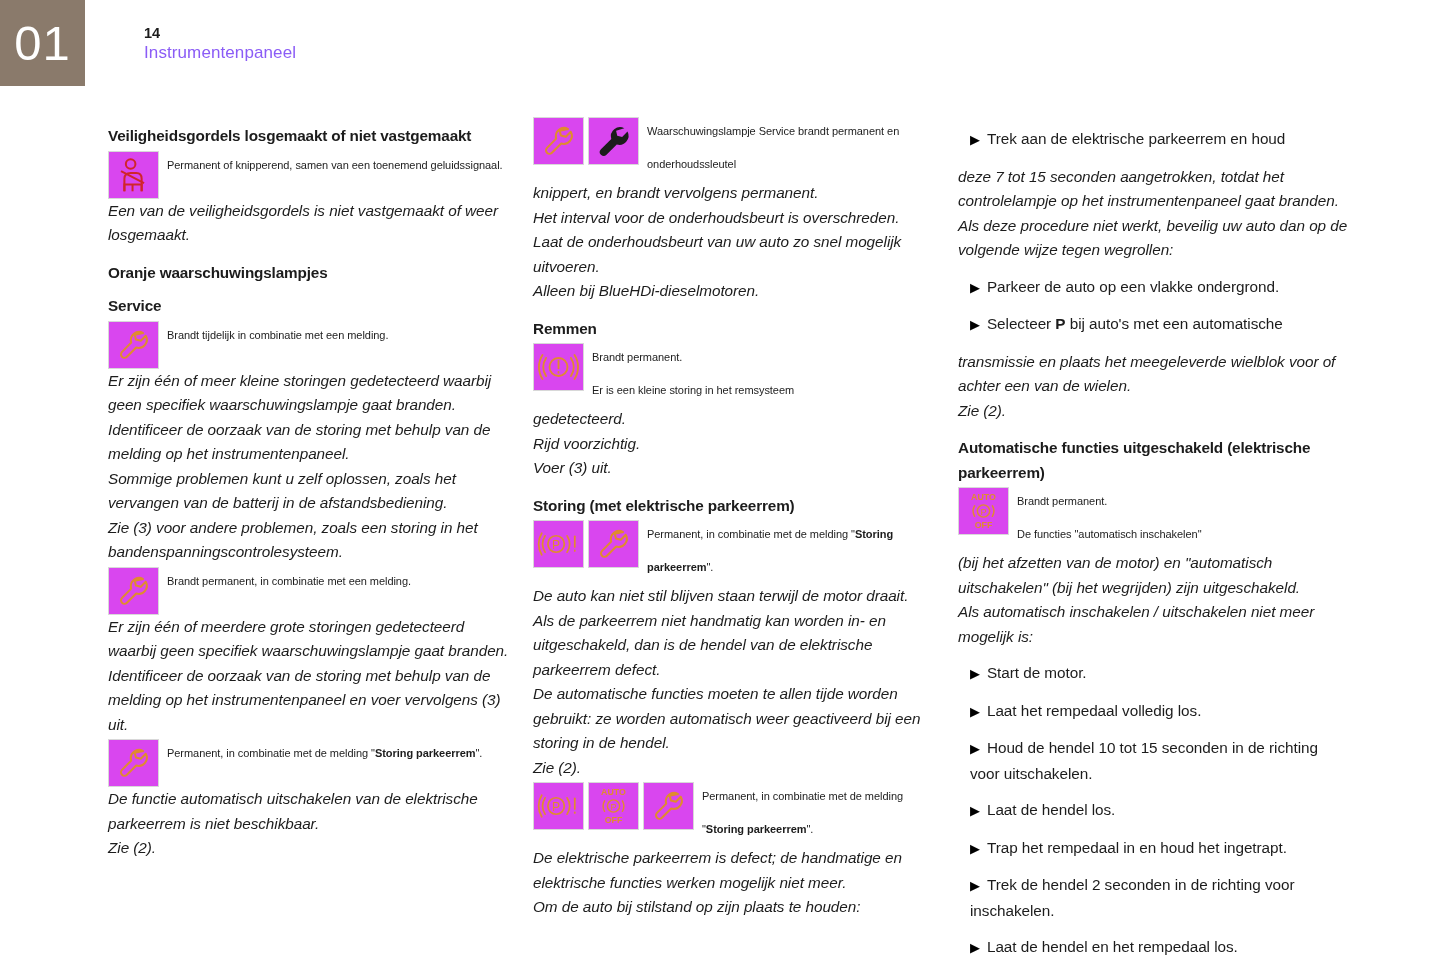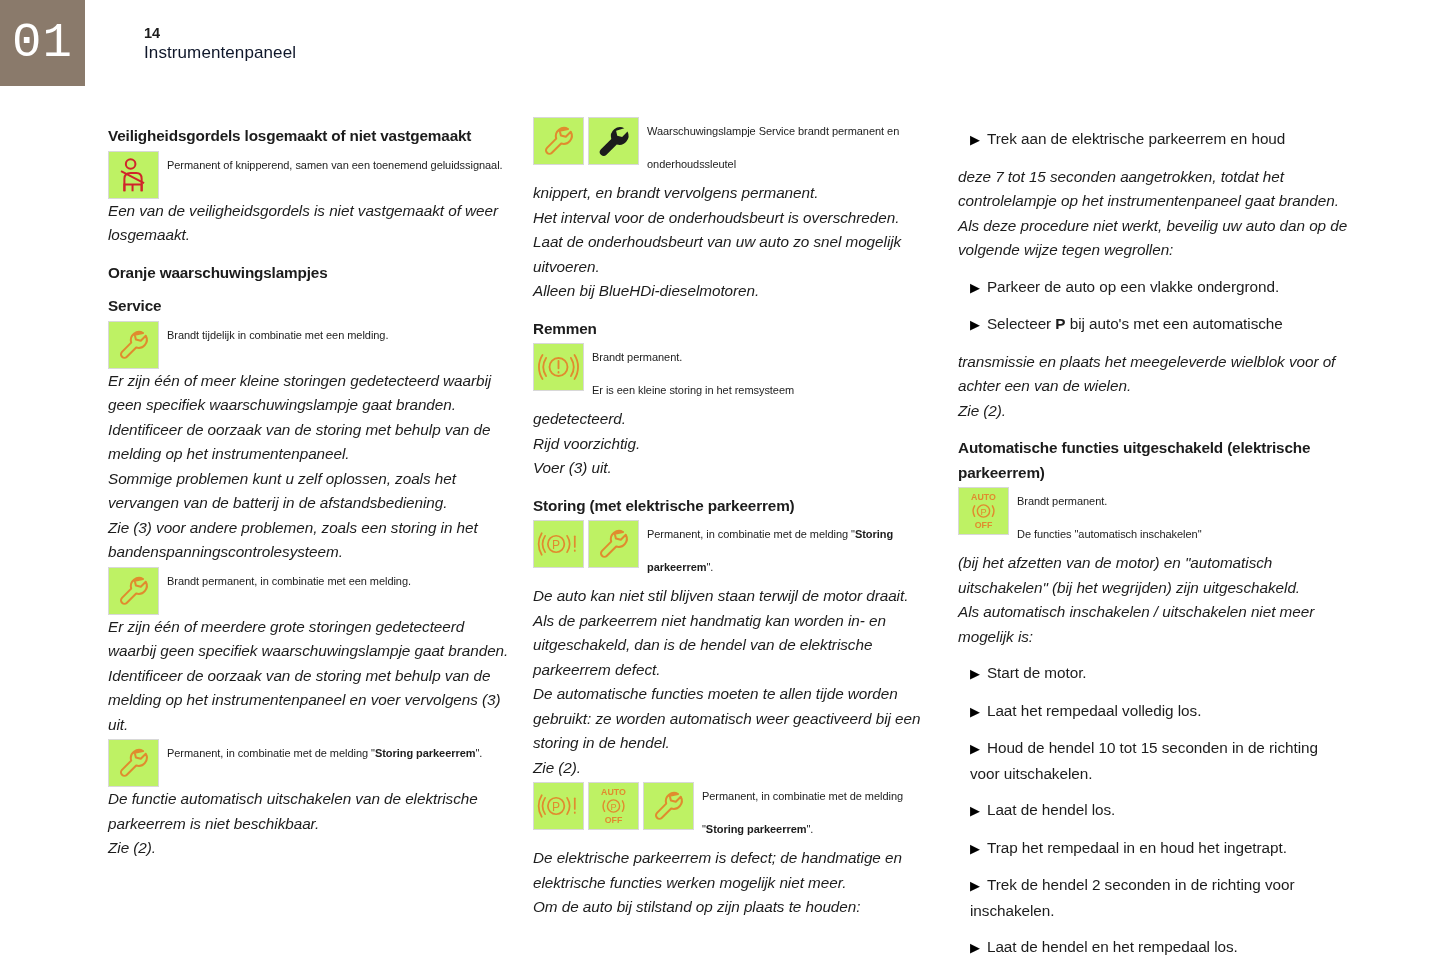--- a/index.html
+++ b/index.html
@@ -9,27 +9,27 @@
     color:#1c1c1c;
     -webkit-font-smoothing:antialiased;
   }
   .page{position:relative;width:1445px;height:963px;overflow:hidden;}
 
   
   .header{position:absolute;left:0;top:0;width:1445px;height:92px;}
   .chapter-box{
     position:absolute;left:0;top:0;width:85px;height:86px;
     background:#8a7a6b;color:#ffffff;
-    font-family:Liberation Mono, monospace;
+    font-family:Liberation Sans, sans-serif;
     font-size:49px;line-height:86px;text-align:center;font-weight:400;
     letter-spacing:1px;
   }
   .header-text{position:absolute;left:97px;top:25px;margin-left:47px;}
   .page-number{font-size:14.5px;font-weight:bold;line-height:17px;letter-spacing:0px;}
-  .page-title{font-size:17px;font-weight:400;line-height:21px;letter-spacing:0.1px;color:#0f172a;}
+  .page-title{font-size:17px;font-weight:400;line-height:21px;letter-spacing:0.1px;color:#8b5cf6;}
 
   
   .columns{position:absolute;left:0;top:115px;width:1445px;}
   .col{position:absolute;top:0;width:403px;}
   .col-1{left:108px;margin-top:9px;}
   .col-2{left:533px;}
   .col-3{left:958px;}
 
   
   .h-bold{
@@ -47,21 +47,21 @@
     font-size:15.3px;line-height:24.5px;margin:12px;
     letter-spacing:-0.05px;
   }
   .tri{display:inline-block;font-size:13px;line-height:24.5px;color:#000;}
   .tri + span{margin-left:7px;}
 
   
   .iconblock{overflow:hidden;}
   .icons{float:left;display:flex;gap:4px;margin:2px 8px 0 0;}
   .icon{
-    width:51px;height:48px;border:1px solid #d8d8d8;background:#bef264;
+    width:51px;height:48px;border:1px solid #d8d8d8;background:#d946ef;
     box-sizing:border-box;position:relative;flex:0 0 auto;
   }
   .icon svg{display:block;width:100%;height:100%;}
   .wrap-text{font-size:11px;line-height:33px;letter-spacing:-0.05px;}
 
   b{font-weight:bold;}
 </style>
 </head>
 <body>
 

